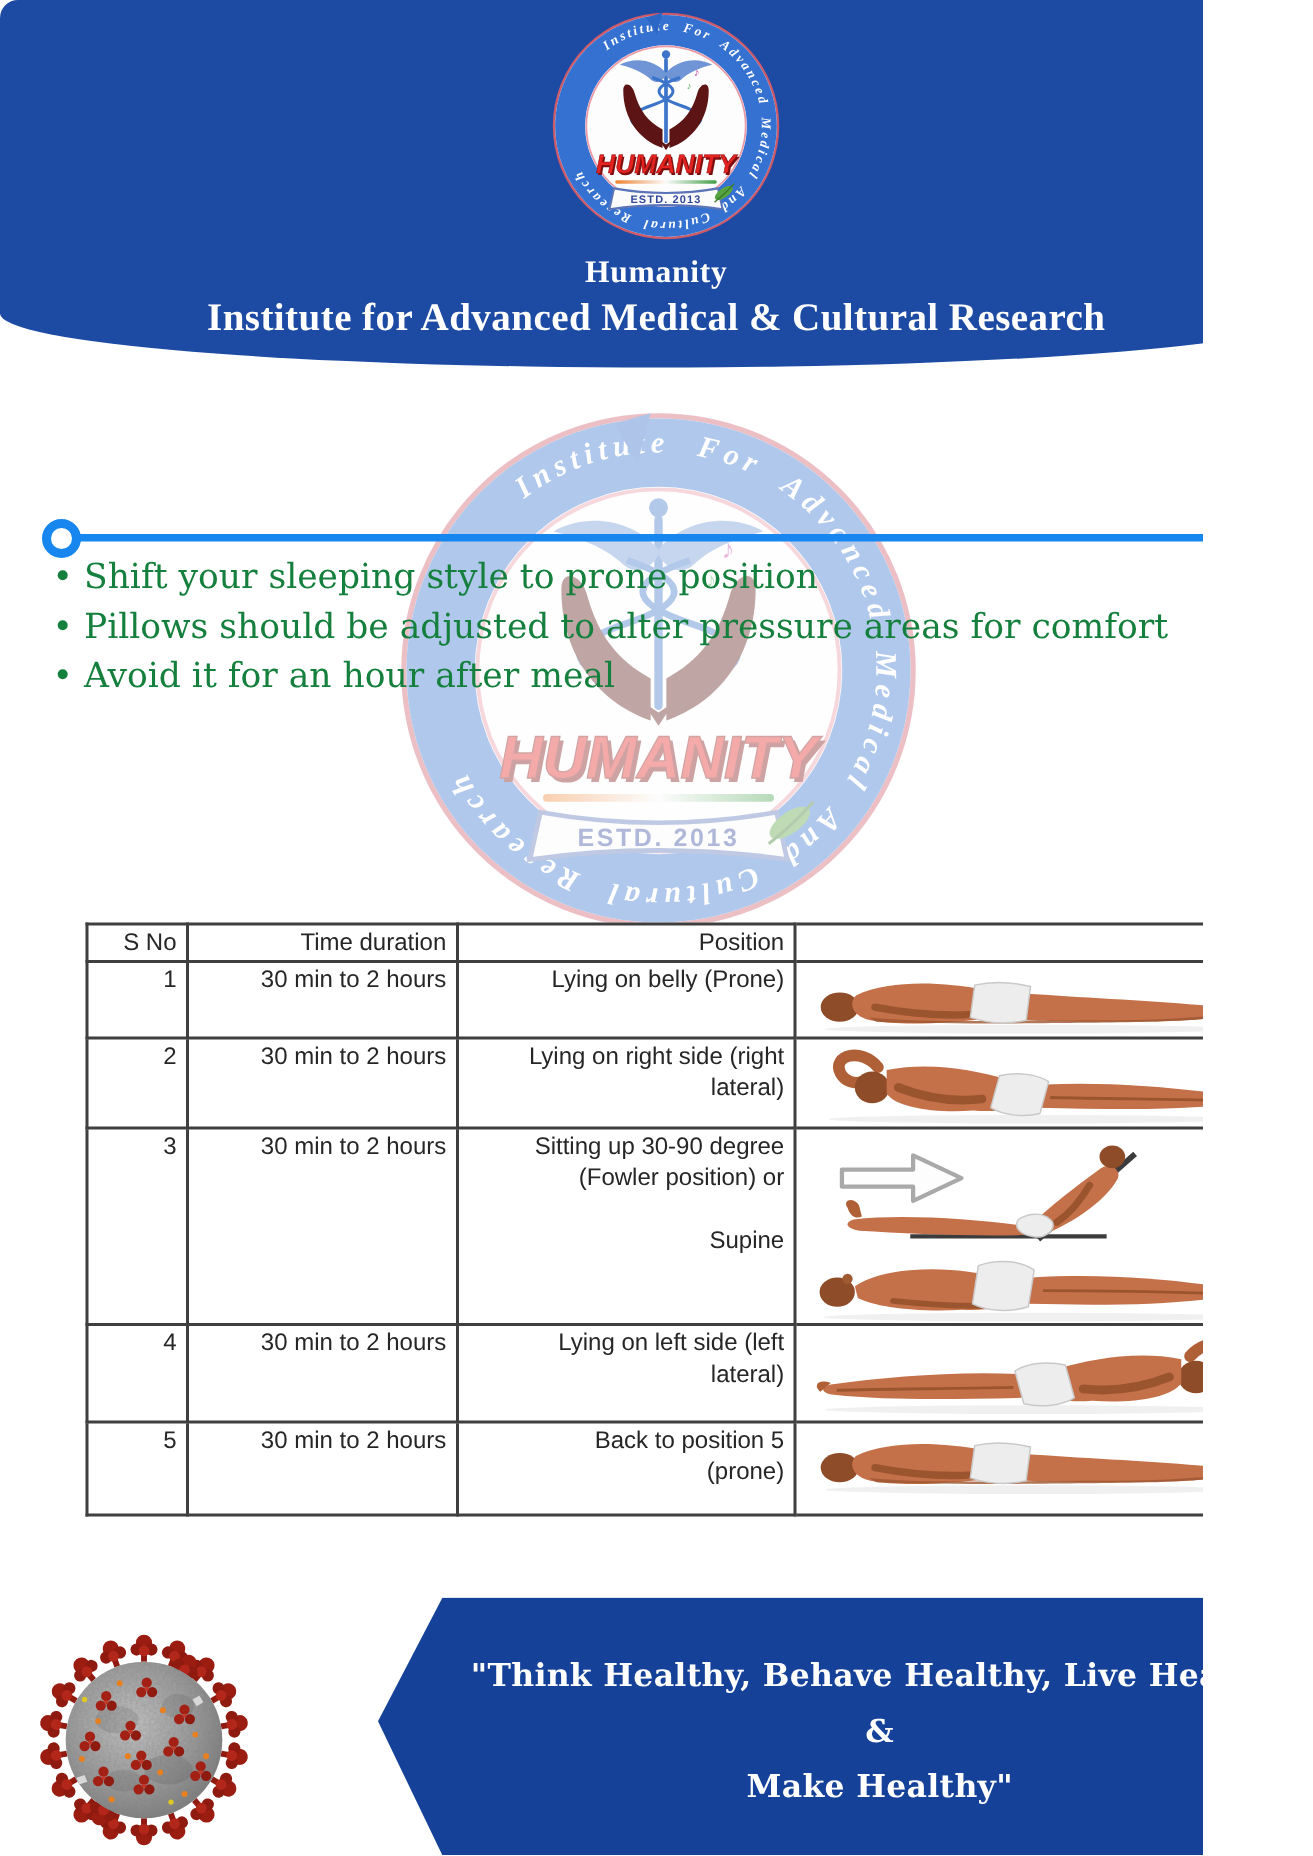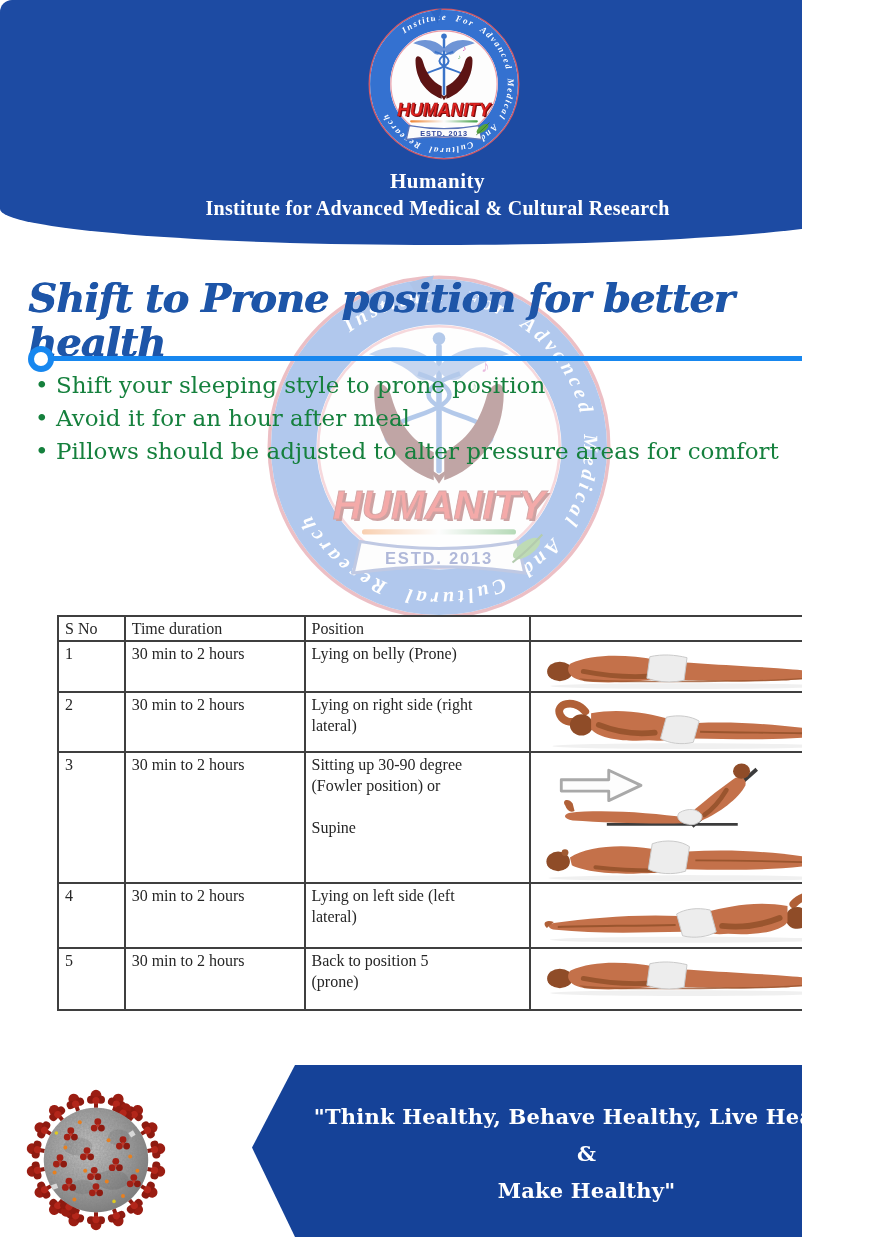--- a/index.html
+++ b/index.html
@@ -8,21 +8,21 @@
 
   
   .watermark{position:absolute;left:264px;top:272px;width:350px;height:350px;opacity:.38;z-index:1;}
 
   
   .header{position:absolute;left:0;top:0;width:875px;height:245px;background:#1d4ba3;
           border-radius:12px 12px 50% 50% / 12px 12px 36px 36px;z-index:3;text-align:center;}
   .logo{position:absolute;left:367px;top:7px;width:154px;height:154px;}
   .org-name{position:absolute;left:0;right:0;top:169px;color:#fff;font-size:21px;font-weight:600;
             letter-spacing:.5px;}
-  .org-sub{position:absolute;left:0;right:0;top:197px;color:#fff;font-size:20px;font-weight:700;
+  .org-sub{position:absolute;left:0;right:0;top:197px;color:#fff;font-size:26px;font-weight:700;
            letter-spacing:.3px;}
 
   
   .title{position:absolute;left:28px;top:276px;width:830px;margin:0;z-index:4;
          font-family:"DejaVu Serif",serif;font-style:italic;font-weight:900;
          font-size:40px;line-height:1.1;color:#1d55a8;letter-spacing:-1px;
          text-shadow:.7px 0 0 #1d55a8;}
   .divider{position:absolute;left:28px;top:346px;width:819px;height:26px;z-index:4;}
   .divider .bar{position:absolute;left:12px;right:12px;top:10px;height:5px;background:#1787ef;border-radius:3px;}
   .divider .ring{position:absolute;top:0;width:14px;height:14px;background:#fff;
@@ -33,22 +33,22 @@
   
   .bullets{position:absolute;left:30px;top:369px;width:833px;margin:0;padding:0;list-style:none;z-index:4;
            font-family:"DejaVu Serif",serif;font-size:23px;line-height:33px;color:#15803d;}
   .bullets li{position:relative;padding-left:26px;text-align:justify;}
   .bullets li::before{content:"\2022";position:absolute;left:5px;top:0;}
 
   
   .tbl-wrap{position:absolute;left:57px;top:615px;z-index:4;}
   table.sched{border-collapse:collapse;table-layout:fixed;width:788px;background:#fff;}
   table.sched th,table.sched td{border:2px solid #3f3f3f;vertical-align:top;
-      font-family:Liberation Serif, serif;font-size:16px;font-weight:400;color:#262626;
-      padding:1px 6px;line-height:1.32;text-align:left;}
+      font-family:Liberation Sans, sans-serif;font-size:16px;font-weight:400;color:#262626;
+      padding:1px 6px;line-height:1.32;text-align:right;}
   .c1{width:66px;} .c2{width:178px;} .c3{width:223px;} .c4{width:311px;}
   tr.hr{height:22px;} tr.r1{height:51px;} tr.r2{height:55px;} tr.r3{height:130px;}
   tr.r4{height:65px;} tr.r5{height:62px;}
   td.pos{white-space:pre-line;margin-left:28px;}
   td.img-cell{padding:1px 2px;text-align:center;}
   td.img-cell svg{display:block;margin:2px auto 0;}
 
   
   .virus{position:absolute;left:6px;top:1070px;width:180px;height:180px;z-index:2;}
   .banner{position:absolute;left:252px;top:1065px;width:623px;height:172px;background:#154298;z-index:3;
@@ -187,32 +187,31 @@
   </svg>
 
   <header class="header">
     <svg class="logo" viewBox="0 0 200 200">
       <use href="#org-logo"></use>
     </svg>
     <div class="org-name">Humanity</div>
     <div class="org-sub">Institute for Advanced Medical &amp; Cultural Research</div>
   </header>
 
-  <h1 class="title">Shift to Prone position for better health</h1>
 
   <div class="divider">
     <span class="bar"></span>
     <span class="ring left"></span>
     <span class="ring right"></span>
   </div>
 
   <ul class="bullets">
     <li>Shift your sleeping style to prone position</li>
+    <li>Pillows should be adjusted to alter pressure areas for comfort</li>
     <li>Avoid it for an hour after meal</li>
-    <li>Pillows should be adjusted to alter pressure areas for comfort</li>
   </ul>
 
   <div class="tbl-wrap">
     <table class="sched">
       <colgroup>
           <col class="c1">
           <col class="c2">
           <col class="c3">
           <col class="c4">
         </colgroup>

